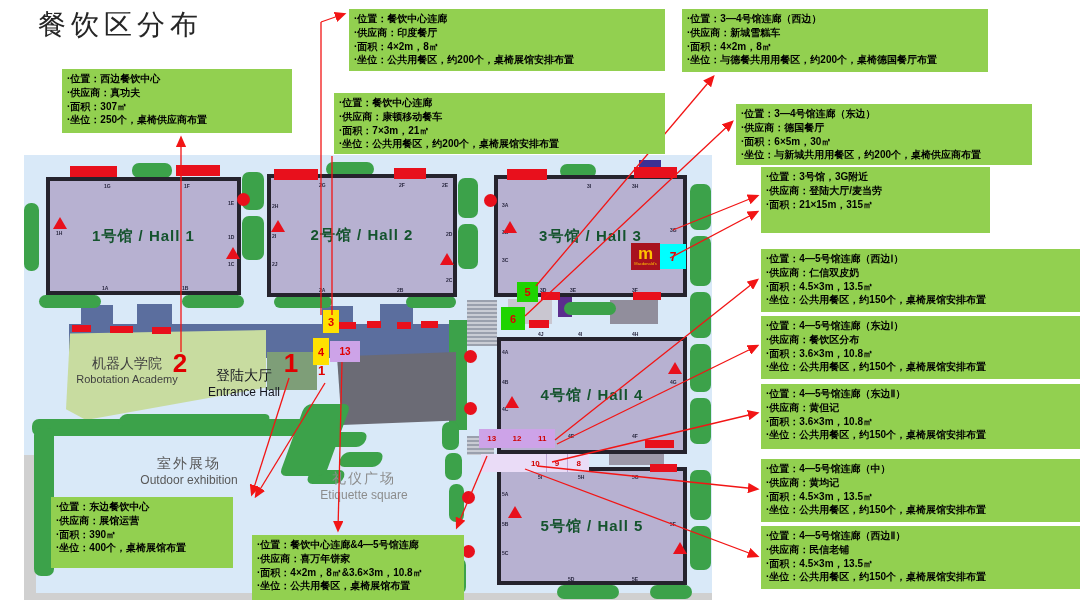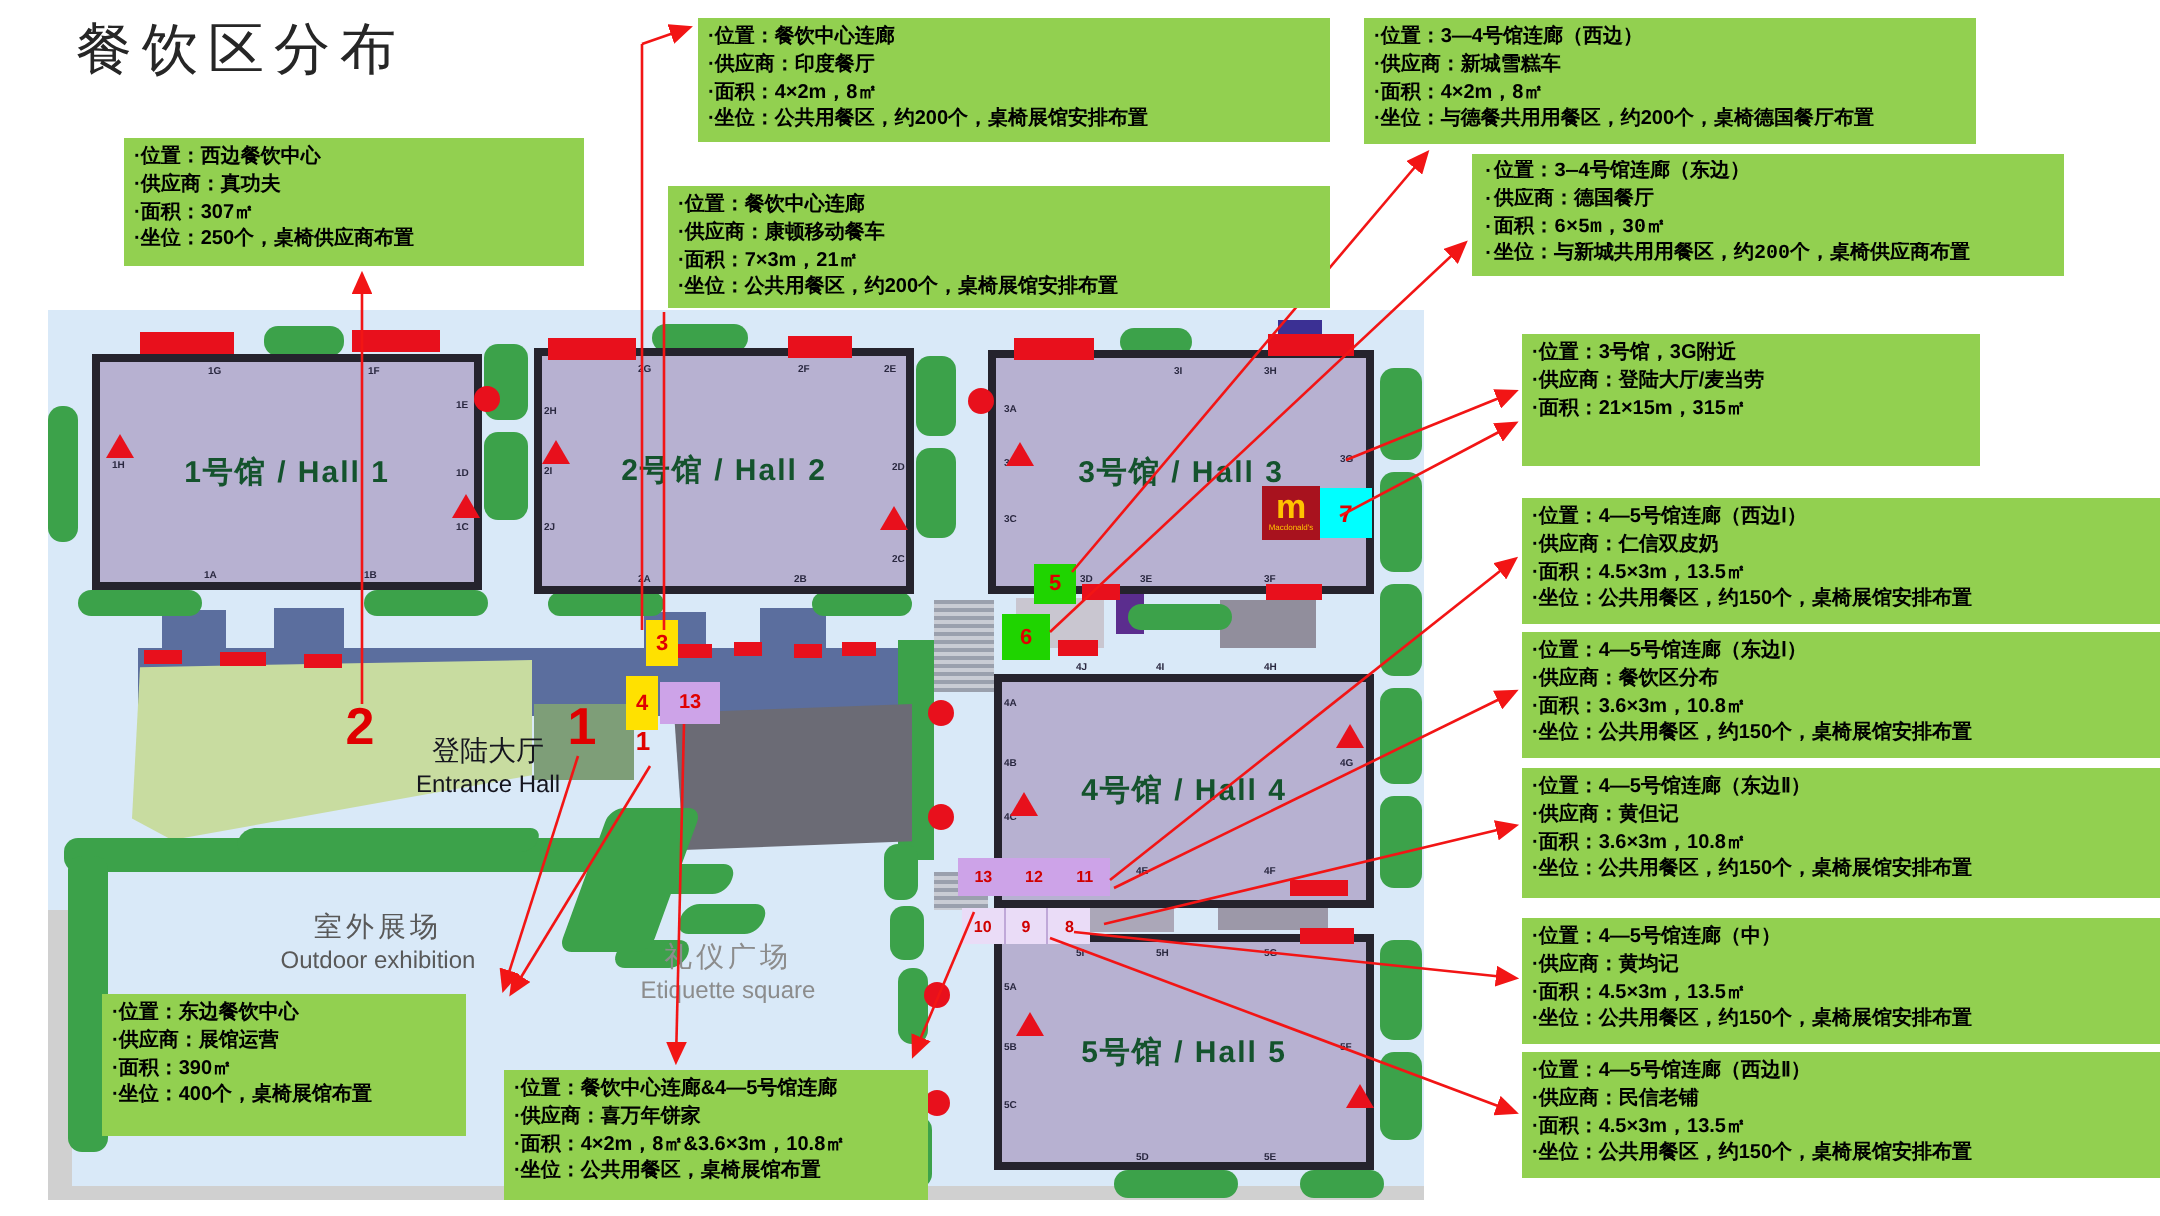--- a/index.html
+++ b/index.html
@@ -36,20 +36,24 @@
         font-size:10px;line-height:1.38;font-weight:bold;color:#000;z-index:50;}
   .gline{white-space:nowrap;overflow:hidden;}
 </style>
 </head>
 <body>
 
 <div id="stage">
   <div class="title">餐饮区分布</div>
 
   <div id="map">
+    <div class="area-label" style="left:18px;top:200px;width:170px;color:#3f3f3f;">
+      <span class="zh" style="font-size:14px;">机器人学院</span>
+      <span class="en" style="font-size:11px;">Robotation Academy</span>
+    </div>
     <div class="area-label" style="left:160px;top:212px;width:120px;color:#15151f;">
       <span class="zh" style="font-size:14px;">登陆大厅</span>
       <span class="en" style="font-size:12px;">Entrance Hall</span>
     </div>
     <div class="area-label" style="left:75px;top:300px;width:180px;color:#595959;">
       <span class="zh" style="font-size:14px;letter-spacing:2px;">室外展场</span>
       <span class="en" style="font-size:12px;">Outdoor exhibition</span>
     </div>
     <div class="area-label" style="left:255px;top:315px;width:170px;color:#8c8c8c;">
       <span class="zh" style="font-size:14px;letter-spacing:2px;">礼仪广场</span>
@@ -210,21 +214,21 @@
       <div class="marker" style="position: absolute; left: 477px; top: 152px; width: 24px; height: 23px; background: rgb(31, 212, 0); font-size: 11px;">6</div>
       <div class="marker" style="position: absolute; left: 636px; top: 89px; width: 26px; height: 25px; background: rgb(0, 255, 255); font-size: 12px;">7</div>
       <div class="marker" style="position: absolute; left: 255px; top: 193px; width: 24px; height: 30px; background: transparent; font-size: 26px;">1</div>
       <div class="marker" style="position: absolute; left: 144px; top: 193px; width: 24px; height: 30px; background: transparent; font-size: 26px;">2</div>
       <div class="marker" style="position: absolute; left: 291px; top: 207px; width: 13px; height: 16px; background: transparent; font-size: 13px;">1</div>
       <div class="strip" style="position: absolute; left: 455px; top: 274px; width: 76px; height: 19px; background: rgb(205, 163, 232);">
         <span>13</span>
         <span>12</span>
         <span>11</span>
       </div>
-      <div class="strip divided" style="position: absolute; left: 457px; top: 299px; width: 64px; height: 18px; background: rgb(234, 220, 247);">
+      <div class="strip divided" style="position: absolute; left: 457px; top: 299px; width: 64px; height: 18px; background: rgb(234, 220, 247); padding-left: 44px;">
         <span>10</span>
         <span>9</span>
         <span>8</span>
       </div>
       <div class="mcd" style="position: absolute; left: 607px; top: 88px; width: 29px; height: 27px;">
         <span class="arch">m</span>
         <span class="sub">Macdonald's</span>
       </div>
     </div>
 
@@ -271,21 +275,21 @@
         <div class="gline">·供应商：康顿移动餐车</div>
         <div class="gline">·面积：7×3m，21㎡</div>
         <div class="gline">·坐位：公共用餐区，约200个，桌椅展馆安排布置</div>
       </div>
       <div class="gbox" style="position: absolute; left: 658px; top: 9px; width: 306px; height: 63px;">
         <div class="gline">·位置：3—4号馆连廊（西边）</div>
         <div class="gline">·供应商：新城雪糕车</div>
         <div class="gline">·面积：4×2m，8㎡</div>
         <div class="gline">·坐位：与德餐共用用餐区，约200个，桌椅德国餐厅布置</div>
       </div>
-      <div class="gbox" style="position: absolute; left: 712px; top: 77px; width: 296px; height: 61px; font-family: Liberation Mono, monospace;">
+      <div class="gbox" style="position: absolute; left: 712px; top: 104px; width: 296px; height: 61px;">
         <div class="gline">·位置：3—4号馆连廊（东边）</div>
         <div class="gline">·供应商：德国餐厅</div>
         <div class="gline">·面积：6×5m，30㎡</div>
         <div class="gline">·坐位：与新城共用用餐区，约200个，桌椅供应商布置</div>
       </div>
       <div class="gbox" style="position: absolute; left: 737px; top: 167px; width: 229px; height: 66px;">
         <div class="gline">·位置：3号馆，3G附近</div>
         <div class="gline">·供应商：登陆大厅/麦当劳</div>
         <div class="gline">·面积：21×15m，315㎡</div>
       </div>

